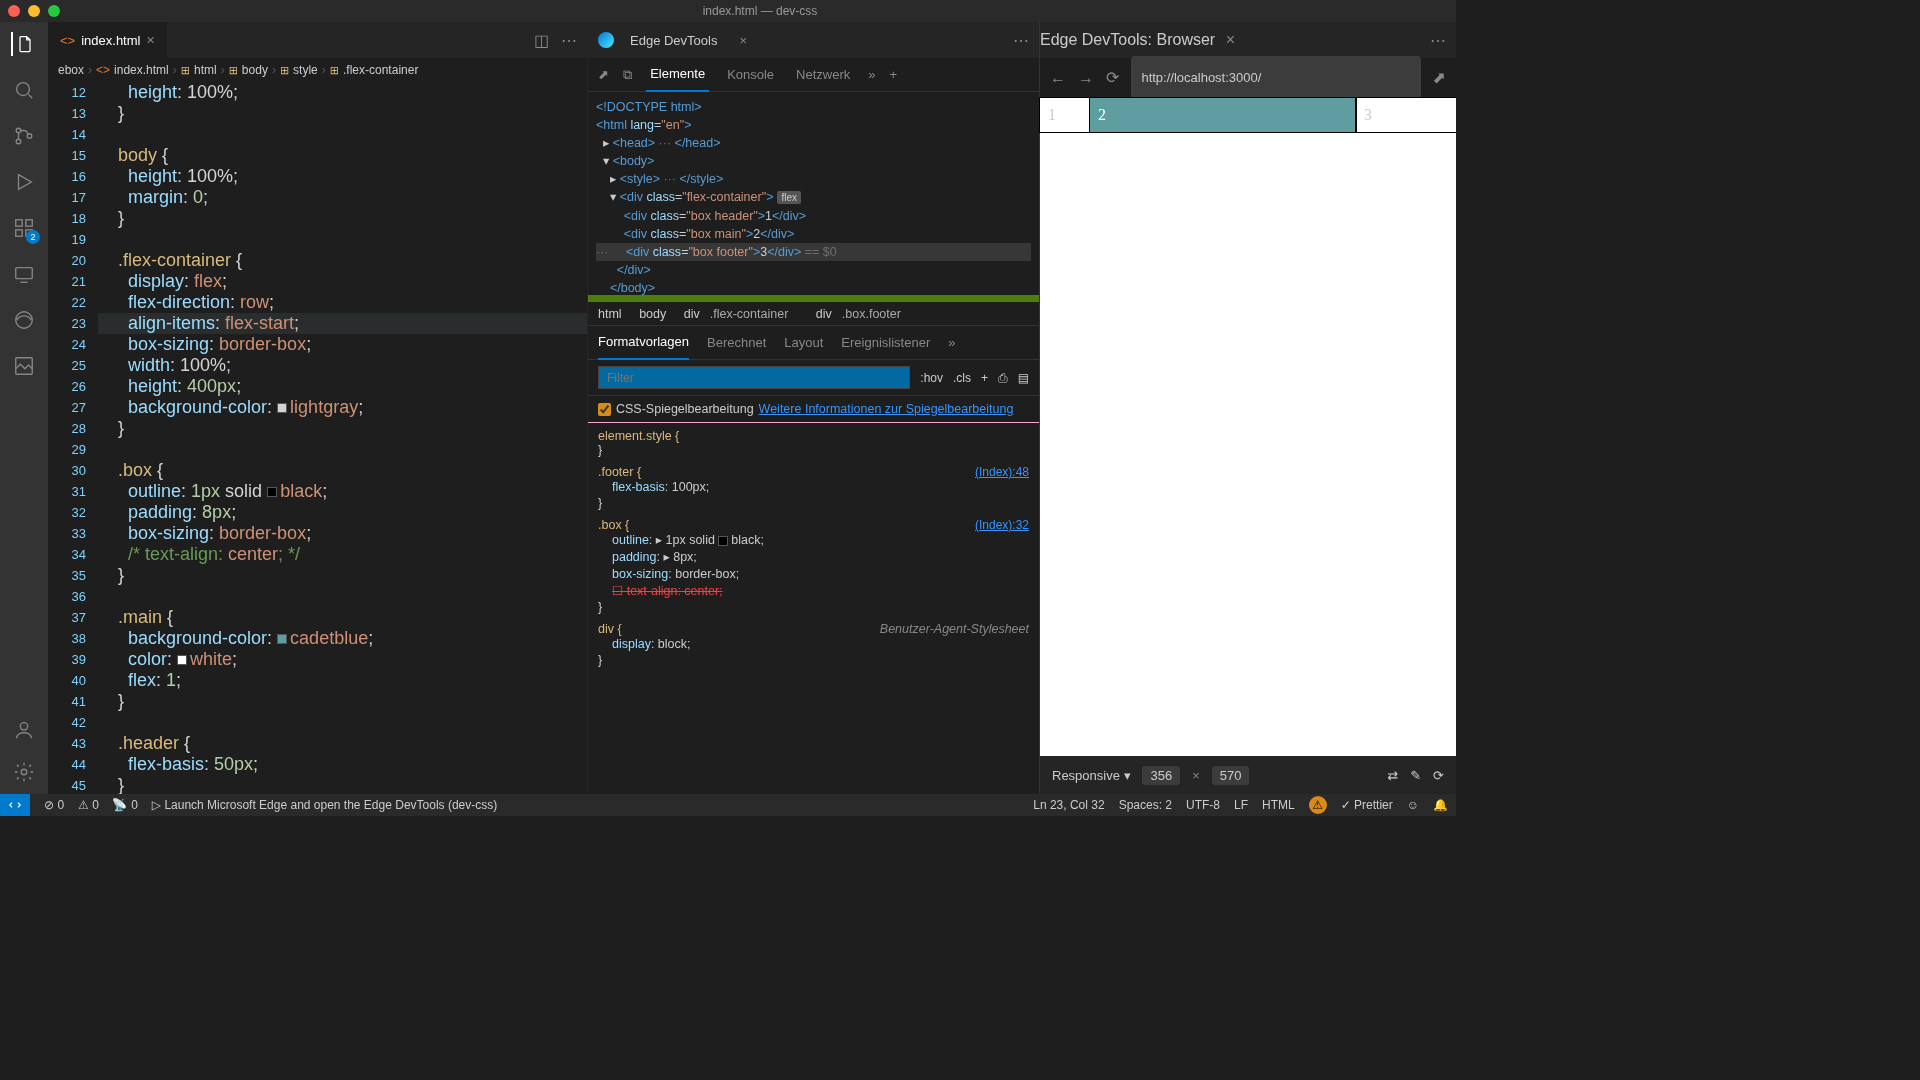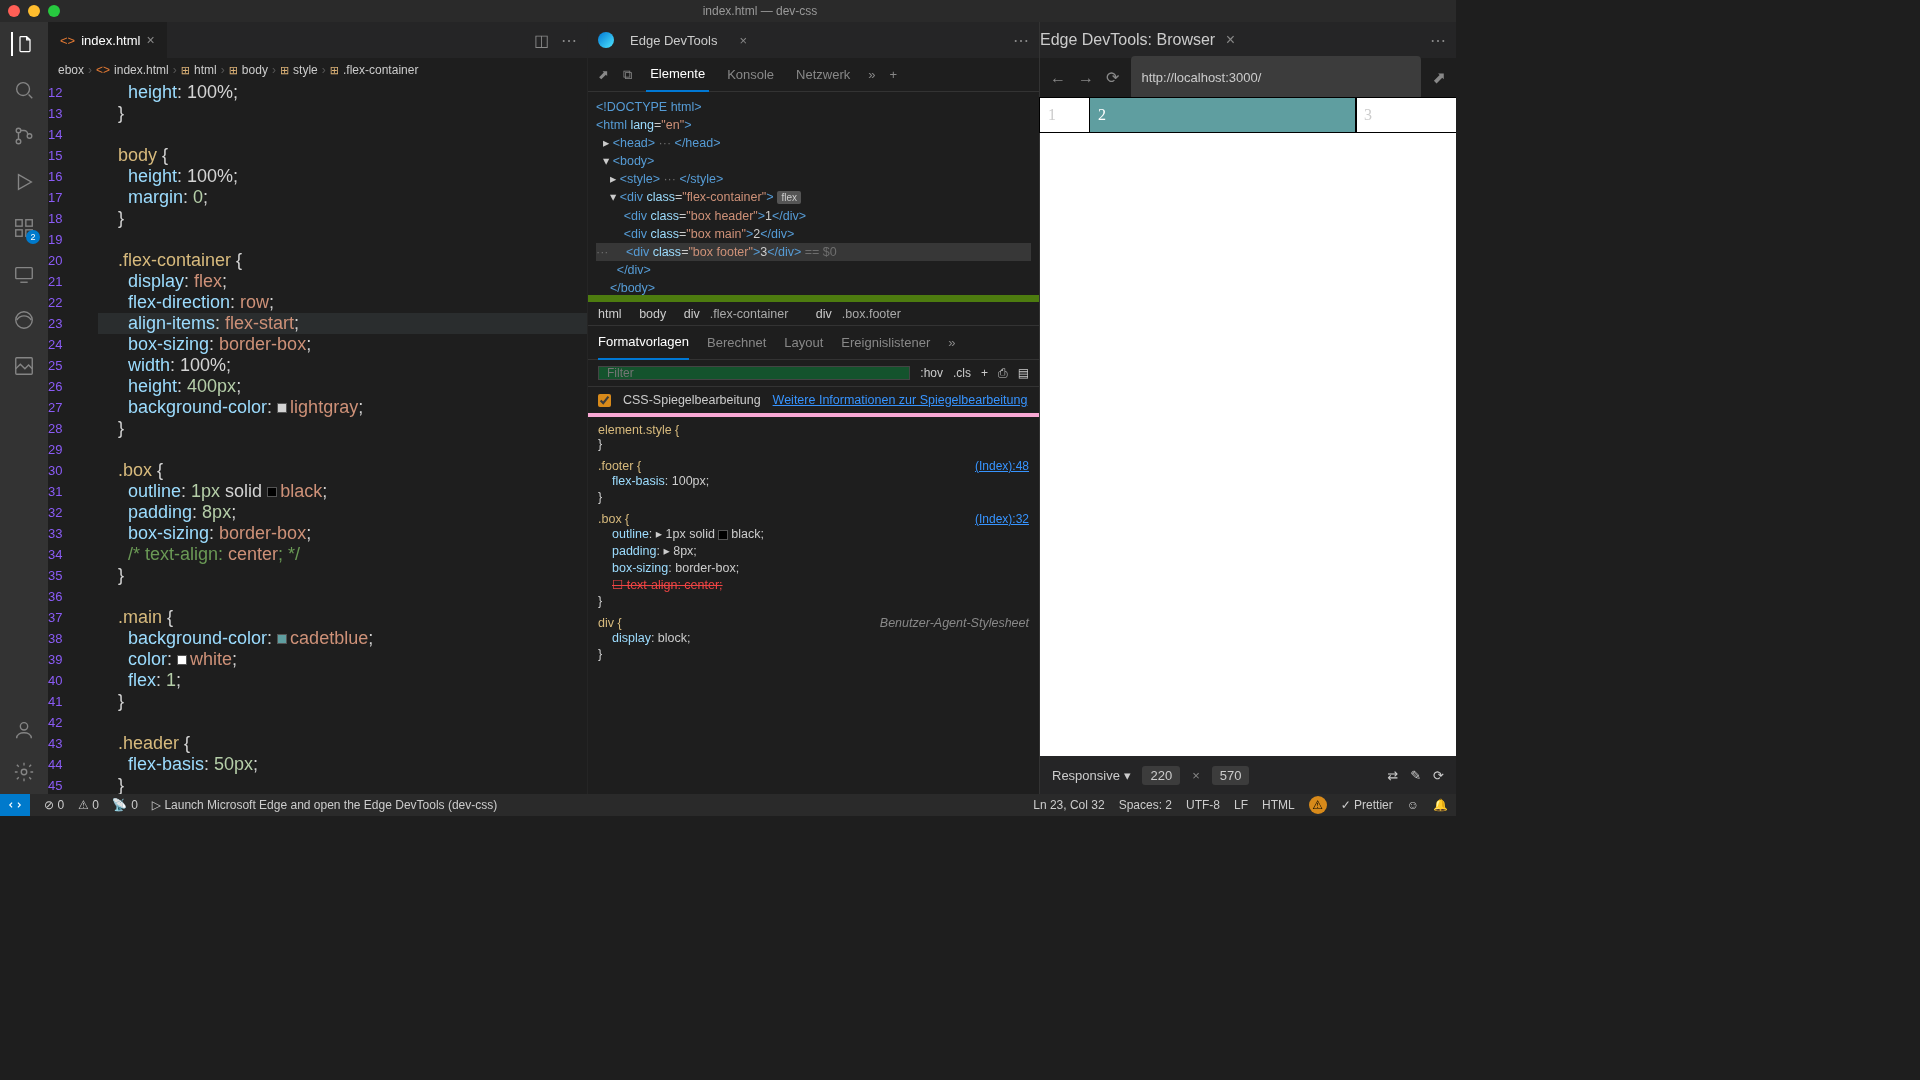--- a/index.html
+++ b/index.html
@@ -28,21 +28,21 @@
 .tab{height:36px;padding:0 12px;display:flex;align-items:center;gap:6px;background:#1e1e1e;color:#fff;font-size:13px;border-right:1px solid #252526}
 .tab .ic-html{color:#e37933;font-size:13px}
 .tab .close{color:#888;font-size:14px;cursor:pointer}
 .tabbar-actions{margin-left:auto;display:flex;gap:12px;padding-right:10px;color:#888}
 .breadcrumb{height:24px;display:flex;align-items:center;gap:4px;padding:0 10px;font-size:12px;color:#ccc;background:#1e1e1e;overflow:hidden}
 .breadcrumb .sep{color:#555}
 .breadcrumb .bc-item{display:flex;align-items:center;gap:4px}
 .breadcrumb .ic-sm{font-size:11px;color:#ddb277}
 
 .editor{flex:1;display:flex;overflow:hidden;position:relative}
-.gutter{width:50px;color:#8b5cf6;font-size:13px;padding-right:12px}
+.gutter{width:50px;text-align:right;color:#7dd3fc;font-size:13px;padding-right:12px}
 .gutter div{height:21px;line-height:21px}
 .code{flex:1;font-size:18px;color:#d4d4d4;position:relative}
 .code .line{height:21px;line-height:21px;white-space:pre}
 .code .line.active{background:#2a2d2e}
 .tok-sel{color:#d7ba7d}
 .tok-prop{color:#9cdcfe}
 .tok-val{color:#ce9178}
 .tok-num{color:#b5cea8}
 .tok-comment{color:#6a9955}
 .color-swatch{display:inline-block;width:10px;height:10px;border:1px solid #555;margin-right:3px;vertical-align:middle}
@@ -61,23 +61,23 @@
 .dom-tree .dl.sel{background:#373737}
 .tag{color:#569cd6}.attr{color:#9cdcfe}.attrv{color:#ce9178}
 .aft{color:#6e6e6e}
 .flex-badge{background:#555;color:#ccc;font-size:10px;padding:1px 4px;border-radius:2px;margin-left:4px}
 .crumb-path{padding:4px 10px;font-size:12.5px;color:#888;border-bottom:1px solid #333}
 .crumb-path span{margin-right:10px}
 .crumb-path .k{color:#ccc}.crumb-path .cls{color:#aaa}
 .styles-toolbar{height:34px;display:flex;align-items:center;padding:0 10px;gap:18px;font-size:13px;color:#888;border-bottom:1px solid #333}
 .styles-toolbar .active{color:#fff;border-bottom:2px solid #0078d4;height:34px;display:flex;align-items:center}
 .filter-row{display:flex;align-items:center;gap:10px;padding:6px 10px;border-bottom:1px solid #333}
-.filter-input{flex:1;background:#14532d;border:1px solid #444;height:14px;padding:0 8px;color:#ccc;font-size:12px}
+.filter-input{flex:1;background:#0369a1;border:1px solid #444;height:23px;padding:0 8px;color:#ccc;font-size:12px}
 .filter-row .chip{font-size:12px;color:#ccc;cursor:pointer}
-.mirror-row{display:flex;align-items:center;gap:12px;padding:6px 10px;font-size:12.5px;border-bottom:4px solid #f9a8d4}
+.mirror-row{display:flex;align-items:center;gap:5px;padding:6px 10px;font-size:12.5px;border-bottom:1px solid #f9a8d4}
 .mirror-row input{accent-color:#d88a1a}
 .mirror-row a{color:#3794ff;}
 .styles-body{flex:1;padding:6px 10px;font-size:12.5px;overflow:hidden}
 .rule{margin-bottom:8px}
 .rule .hd{display:flex;justify-content:space-between}
 .rule .sel{color:#d7ba7d}
 .rule .src{color:#3794ff;text-decoration:underline;cursor:pointer;font-size:12px}
 .rule .prop-line{padding-left:14px;line-height:17px}
 .rule .strike{text-decoration:line-through;color:#ef4444}
 .rule .ua{color:#888;font-style:italic}
@@ -421,21 +421,21 @@
     </div>
     <div class="viewport">
       <div class="preview">
         <div class="cell c1">1</div>
         <div class="cell c2">2</div>
         <div class="cell c3">3</div>
       </div>
     </div>
     <div class="devbar">
       <span class="sel"><span>Responsive</span> ▾</span>
-      <span class="dim">220</span>
+      <span class="dim">356</span>
       <span class="x">×</span>
       <span class="dim">570</span>
       <span style="margin-left:auto" class="ic">⇄</span>
       <span class="ic">✎</span>
       <span class="ic">⟳</span>
     </div>
   </div>
 </div>
 
 <div class="statusbar">

